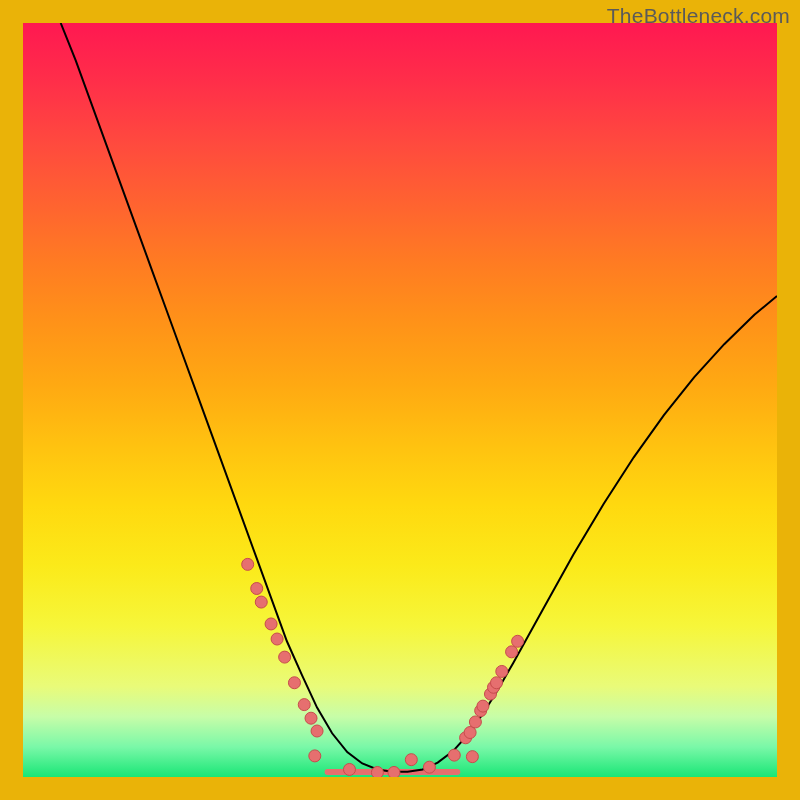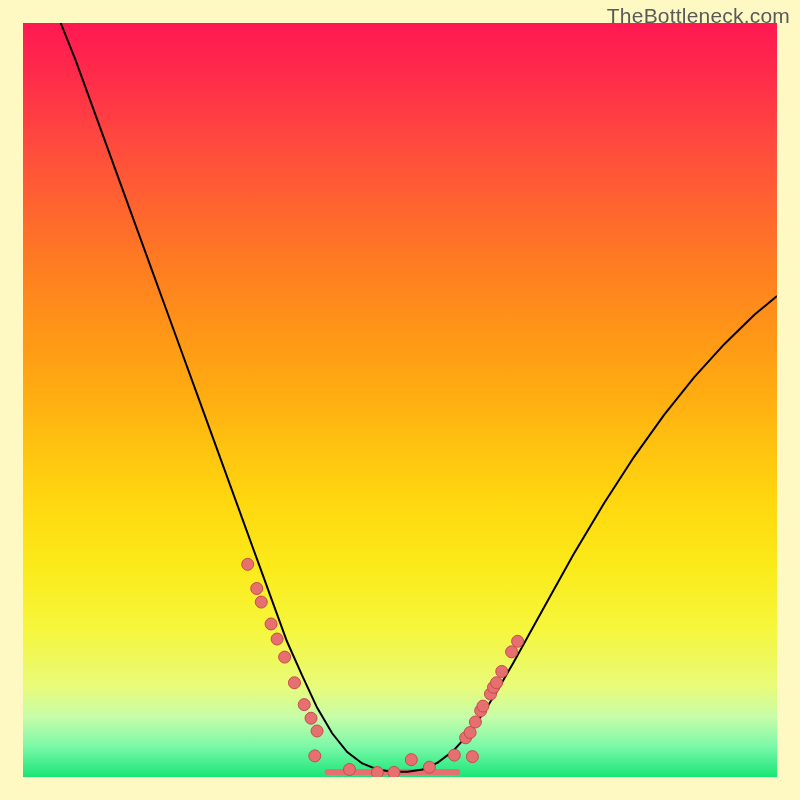--- a/index.html
+++ b/index.html
@@ -7,21 +7,21 @@
     padding: 0;
     width: 800px;
     height: 800px;
     overflow: hidden;
     font-family: Arial, Helvetica, sans-serif;
   }
   .frame {
     position: relative;
     width: 800px;
     height: 800px;
-    background: #fef9c3;
+    background: #eab308;
   }
   .plot-area {
     position: absolute;
     left: 23px;
     top: 23px;
     width: 754px;
     height: 754px;
     
     background: linear-gradient(
       to bottom,

